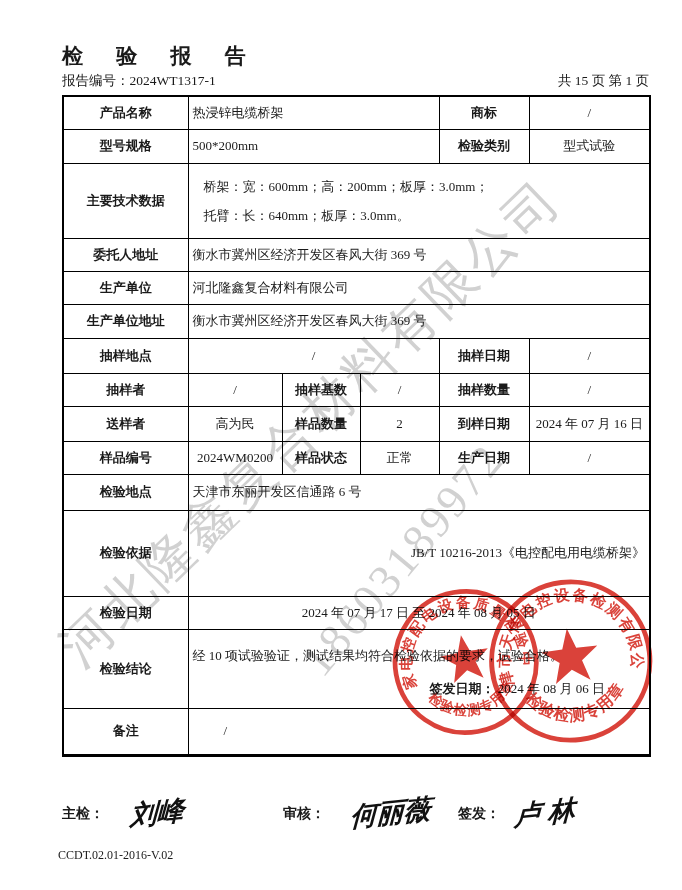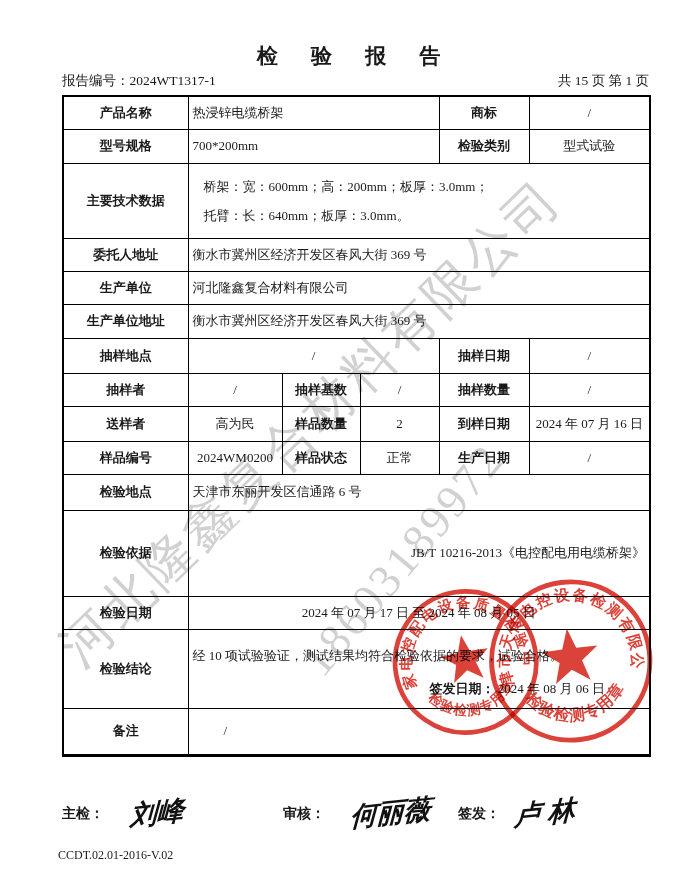--- a/index.html
+++ b/index.html
@@ -5,21 +5,21 @@
   html,body{margin:0;padding:0;background:#ffffff;}
   .page{position:relative;width:682px;height:890px;background:#fff;overflow:hidden;
         font-family:"Liberation Serif", serif;color:#1a1a1a;}
   
   .wm{position:absolute;z-index:1;color:#b5b5b5;opacity:.62;white-space:nowrap;pointer-events:none;}
   .wm-company{left:-28px;top:382px;width:690px;font-size:52px;letter-spacing:4px;
               transform:rotate(-44deg);transform-origin:center;}
   .wm-phone{left:232px;top:474px;width:440px;font-size:46px;letter-spacing:3px;
             transform:rotate(-50deg);transform-origin:center;}
   
-  .title{position:absolute;z-index:2;left:62px;top:42px;width:587px;text-align:center;
+  .title{position:absolute;z-index:2;left:62px;top:42px;width:587px;text-align:left;
          font-size:21px;font-weight:bold;letter-spacing:14px;}
   .subline{position:absolute;z-index:2;left:62px;top:72px;width:587px;font-size:13.5px;}
   .subline .pages{float:right;}
   
   table.rep{position:absolute;z-index:2;left:62px;top:95px;width:587px;border-collapse:collapse;
             table-layout:fixed;border:2px solid #000;border-bottom:3px solid #000;}
   table.rep td{border:1.5px solid #000;font-size:13px;vertical-align:middle;padding:4px;overflow:hidden;}
   td.lab{font-family:"Liberation Sans", sans-serif;font-weight:bold;text-align:center;font-size:13.5px;}
   td.val-l{padding-left:11px;text-align:left;}
   td.val-c{text-align:center;}
@@ -67,21 +67,21 @@
     </colgroup>
     <tbody>
         <tr style="height:33px">
       <td class="lab">产品名称</td>
       <td class="val-l" colspan="3">热浸锌电缆桥架</td>
       <td class="lab">商标</td>
       <td class="val-c">/</td>
     </tr>
     <tr style="height:34px">
       <td class="lab">型号规格</td>
-      <td class="val-l" colspan="3">700*200mm</td>
+      <td class="val-l" colspan="3">500*200mm</td>
       <td class="lab">检验类别</td>
       <td class="val-c">型式试验</td>
     </tr>
     <tr style="height:75px">
       <td class="lab">主要技术数据</td>
       <td colspan="5">
         <div class="tech-line">桥架：宽：600mm；高：200mm；板厚：3.0mm；</div>
         <div class="tech-line">托臂：长：640mm；板厚：3.0mm。</div>
       </td>
     </tr>

